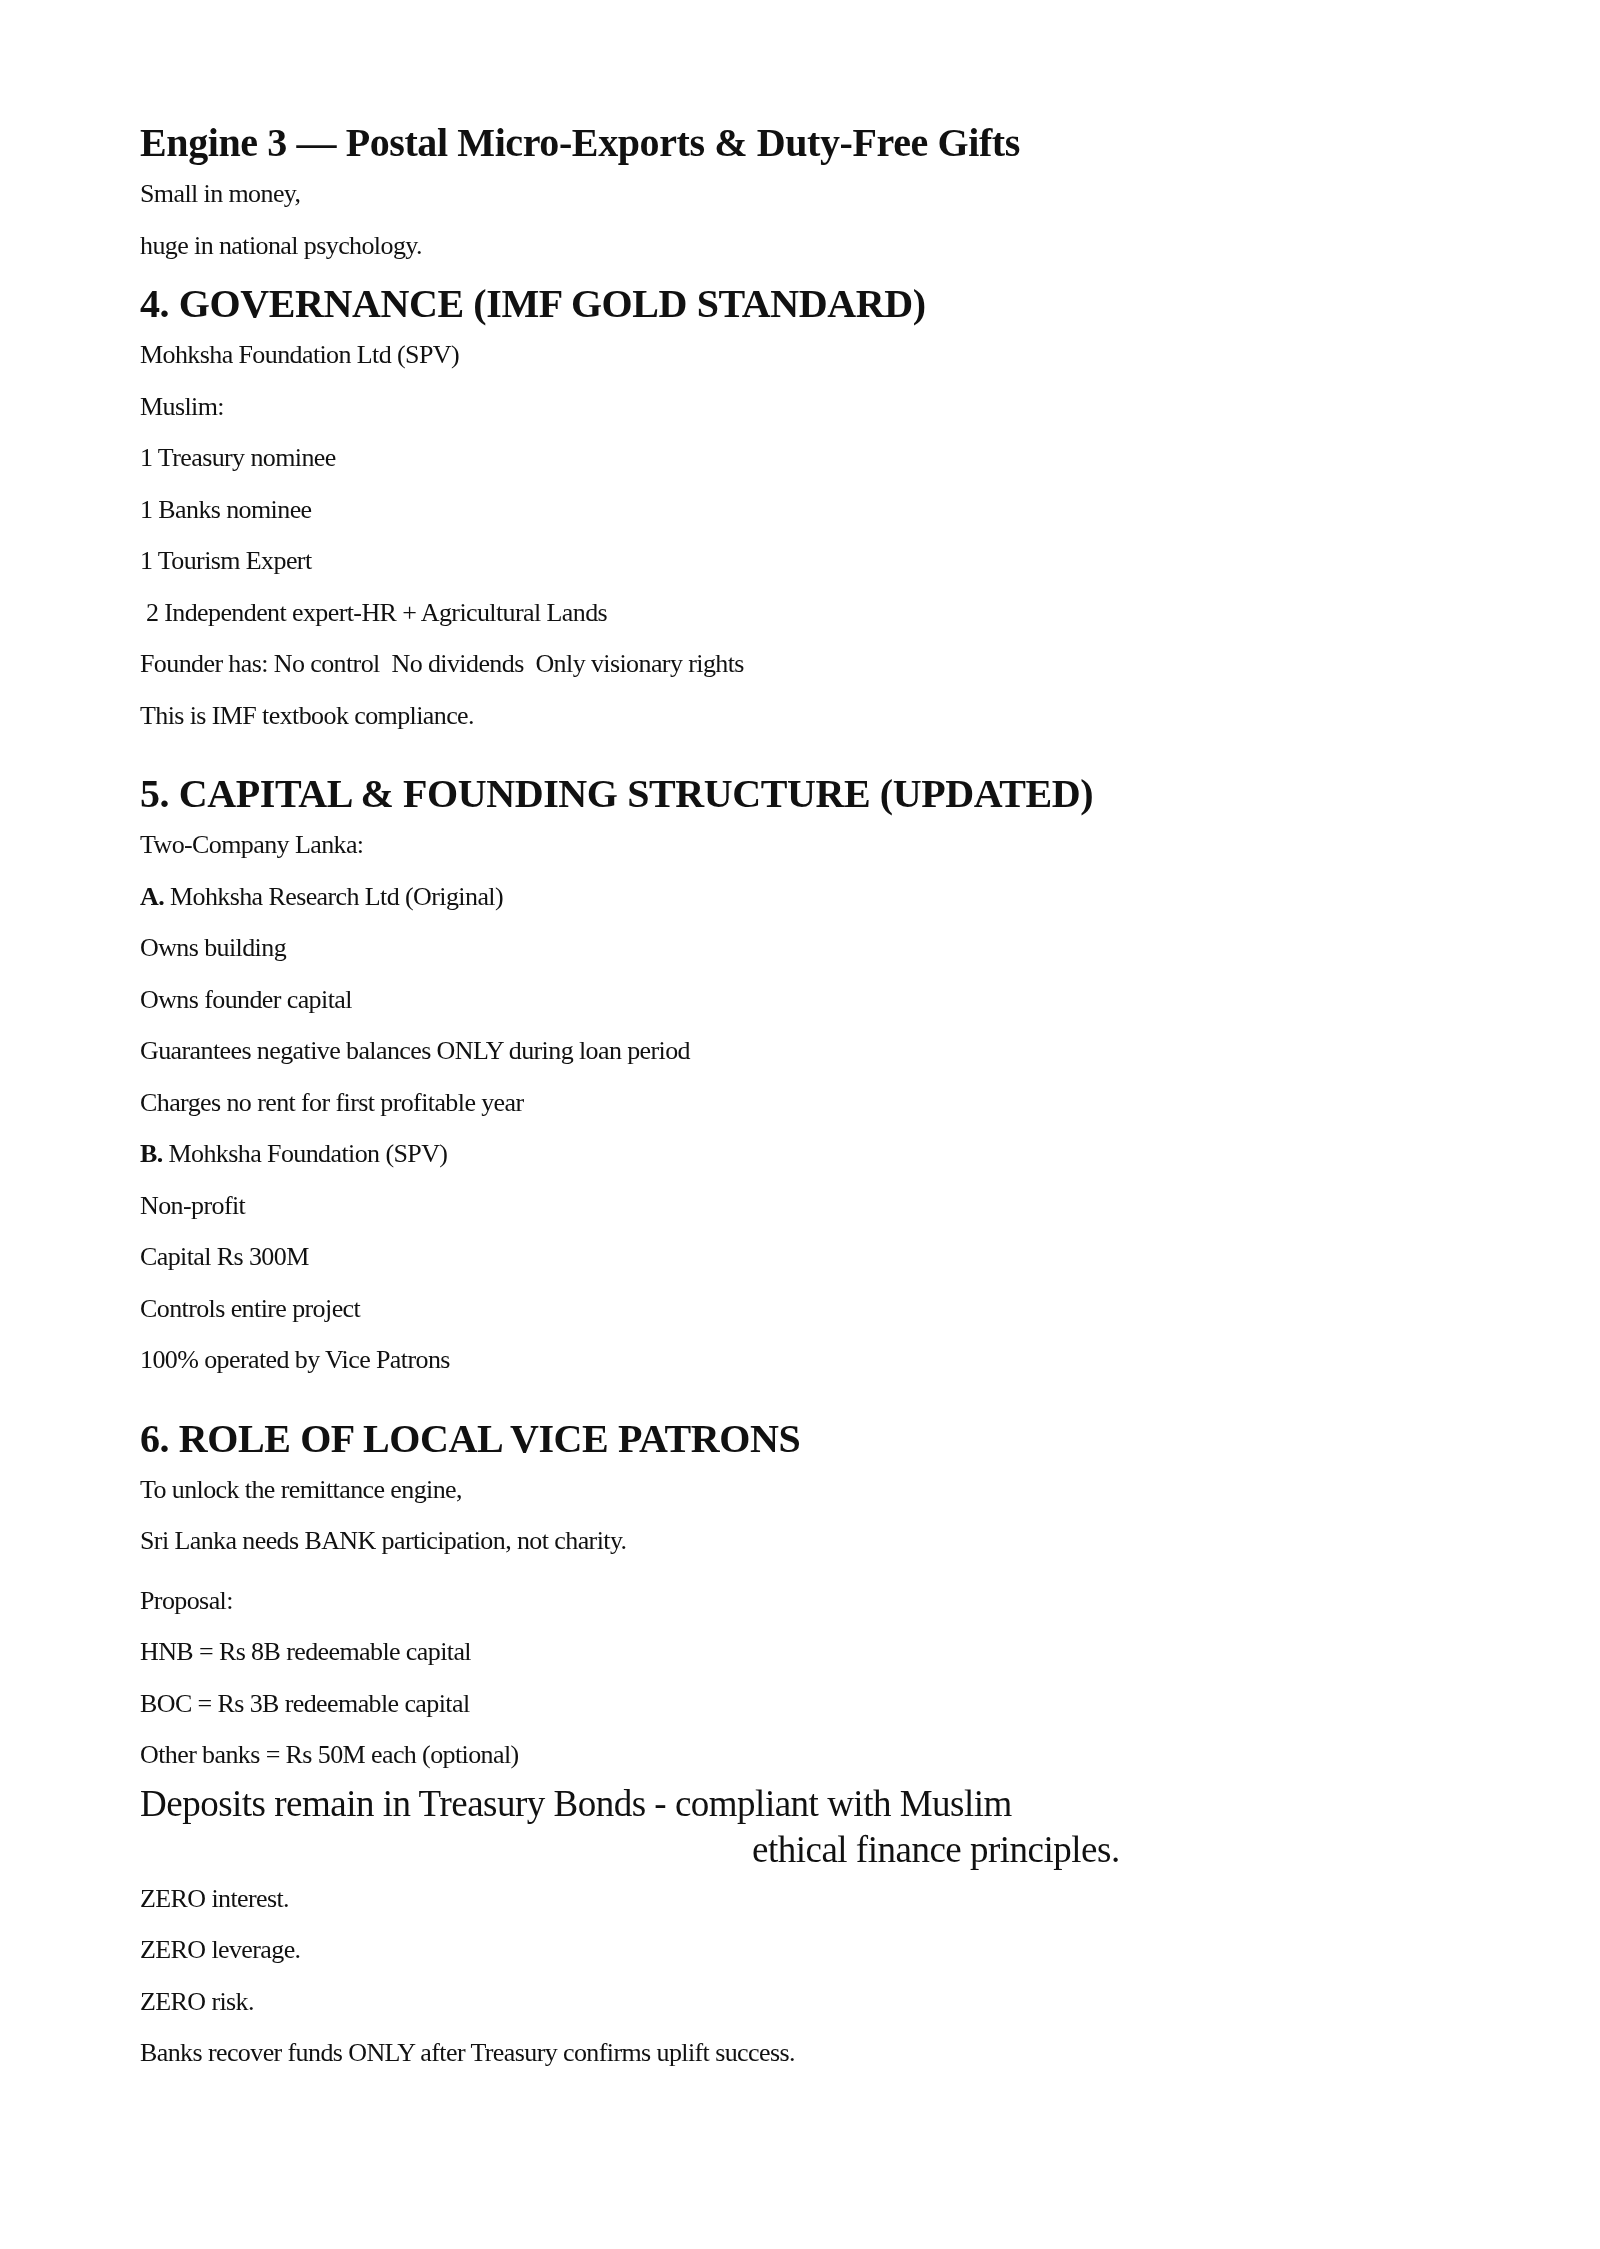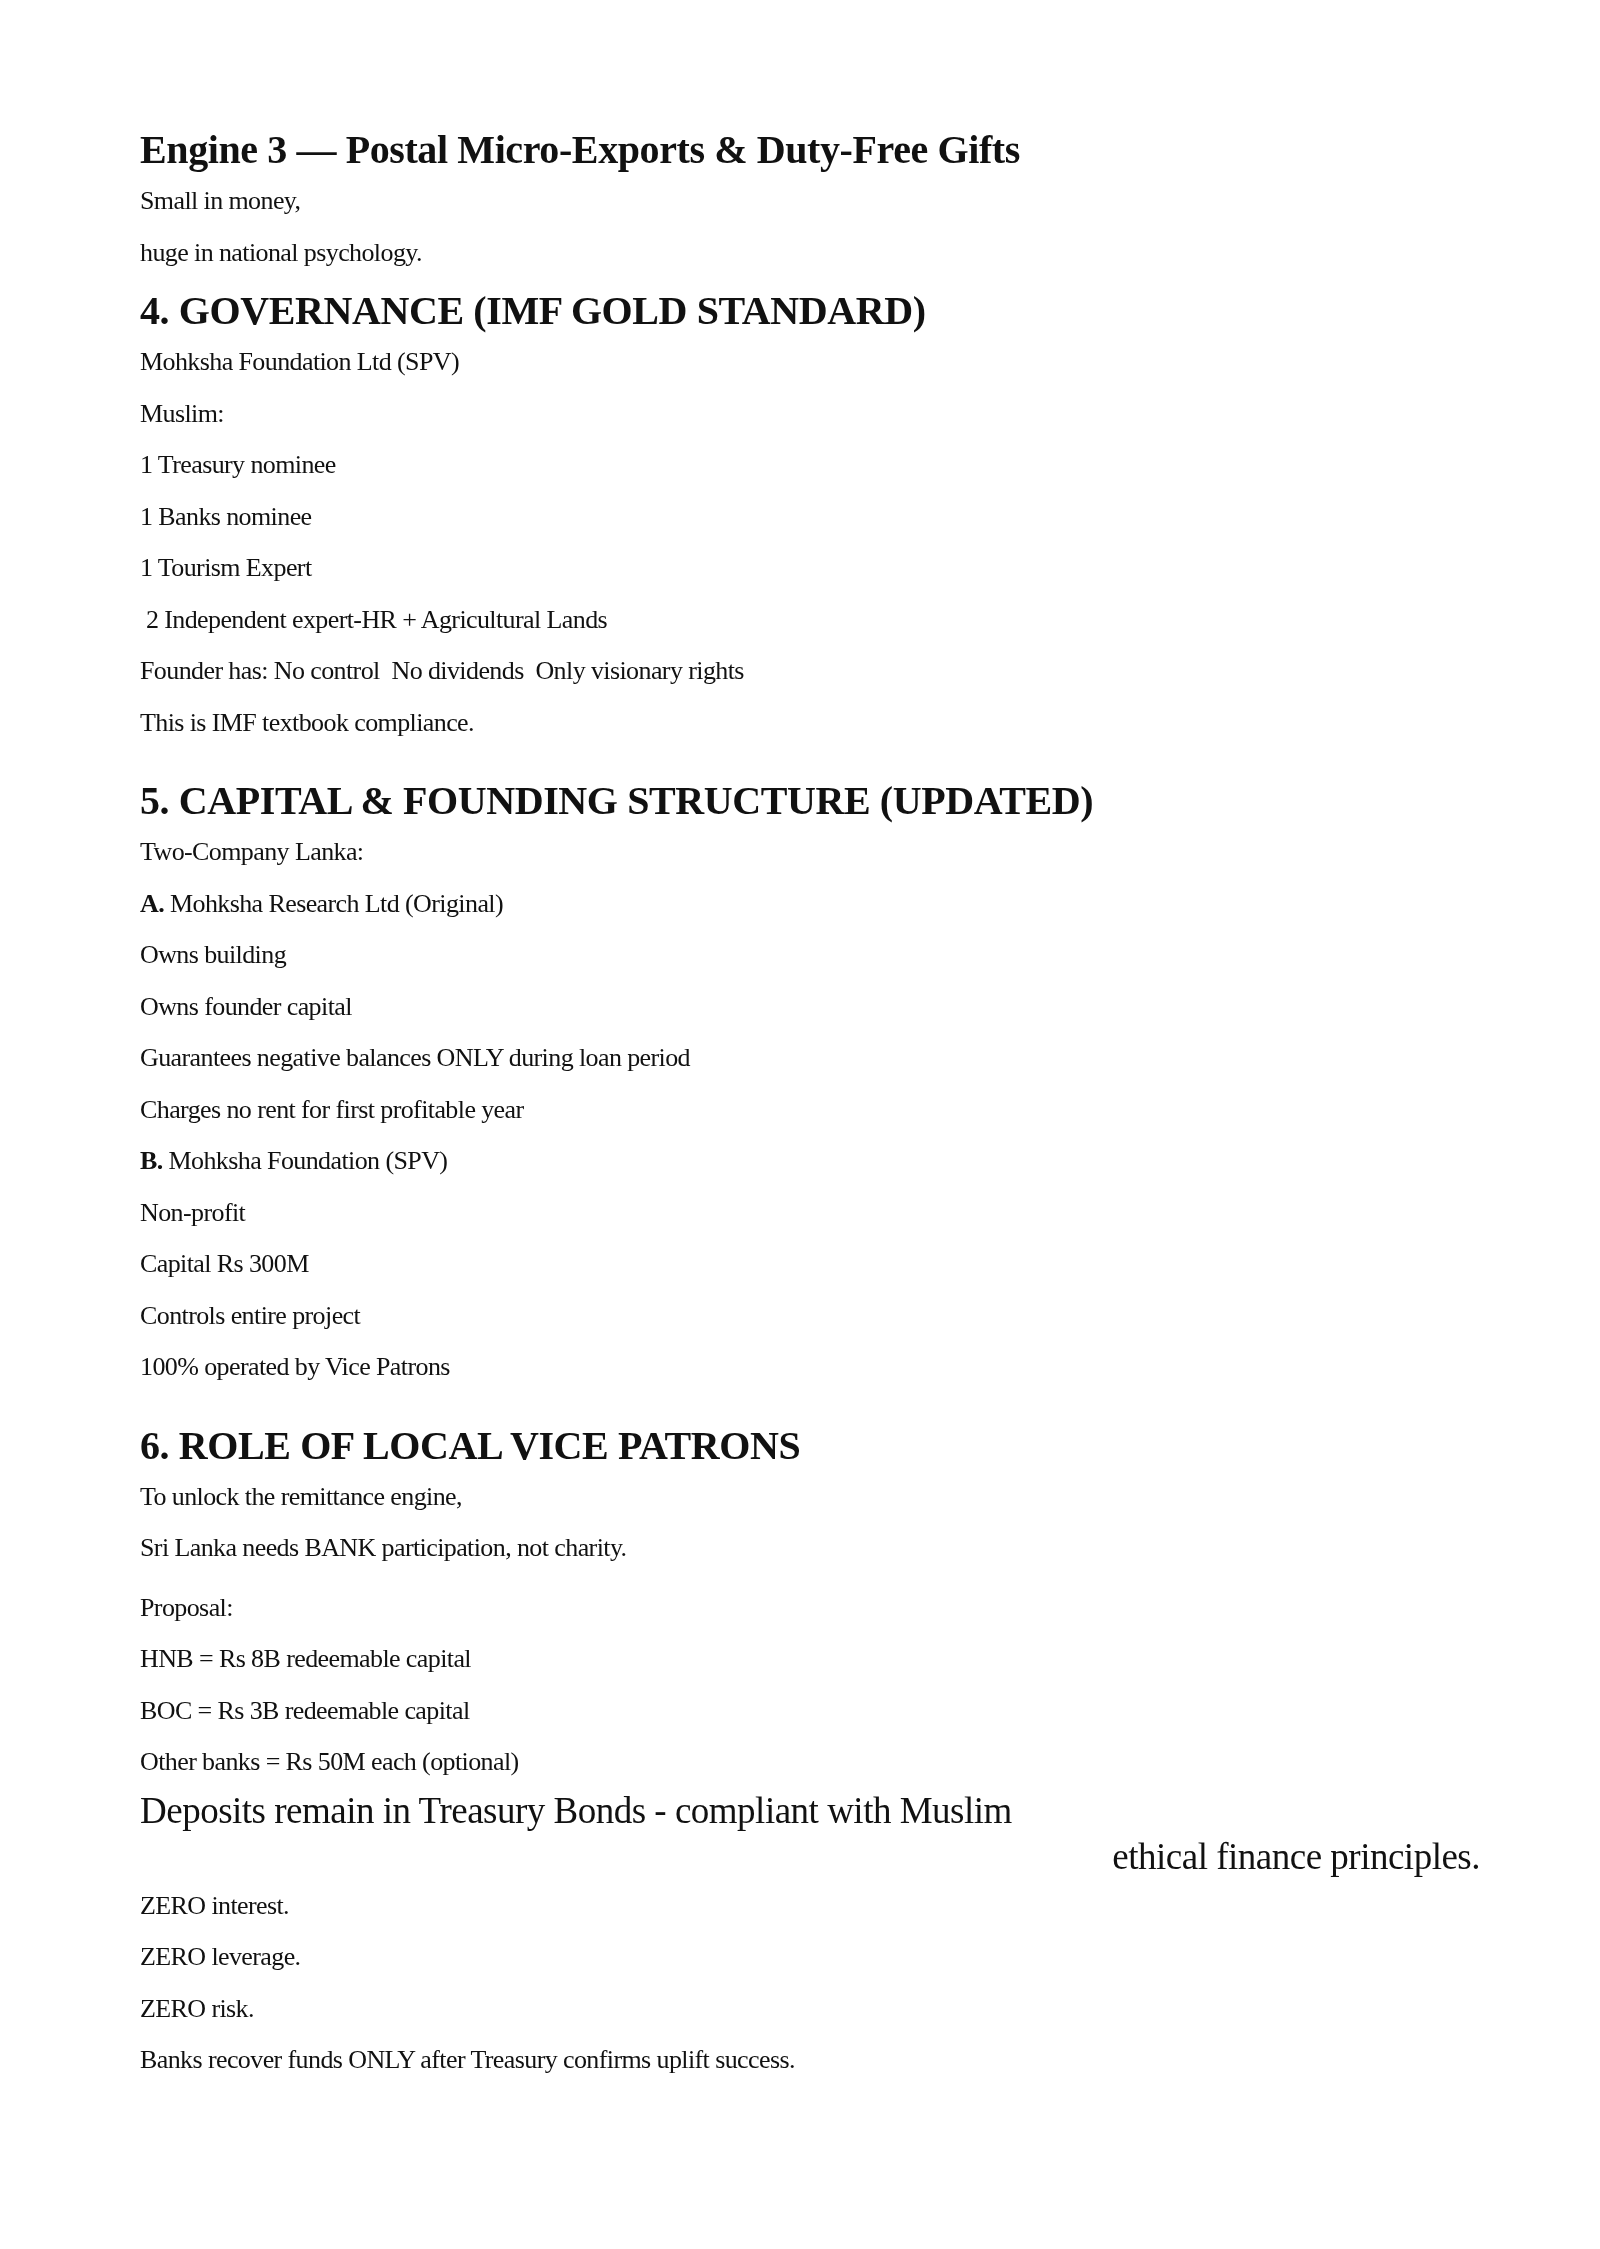--- a/index.html
+++ b/index.html
@@ -11,21 +11,21 @@
       width: 1600px;
       height: 2249px;
       position: relative;
       overflow: hidden;
       font-family: "Liberation Serif", "DejaVu Serif", serif;
       color: #111111;
     }
     .page {
       position: absolute;
       left: 140px;
-      top: 125px;
+      top: 118px;
       width: 1340px;
     }
     .h {
       font-weight: bold;
       font-size: 40px;
       line-height: 50px;
       letter-spacing: -0.4px;
       white-space: pre;
     }
     .l {
@@ -38,21 +38,20 @@
       font-weight: bold;
     }
     .small {
       font-size: 37px;
       line-height: 46px;
       letter-spacing: -0.5px;
       white-space: pre;
     }
     .indent2 {
       padding-left: 612px;
-      text-align: right;
     }
     .gap-s { margin-top: 8px; }
     .gap-m { margin-top: 28px; }
   </style>
 </head>
 <body>
 
 <div class="page">
 
   <section>

